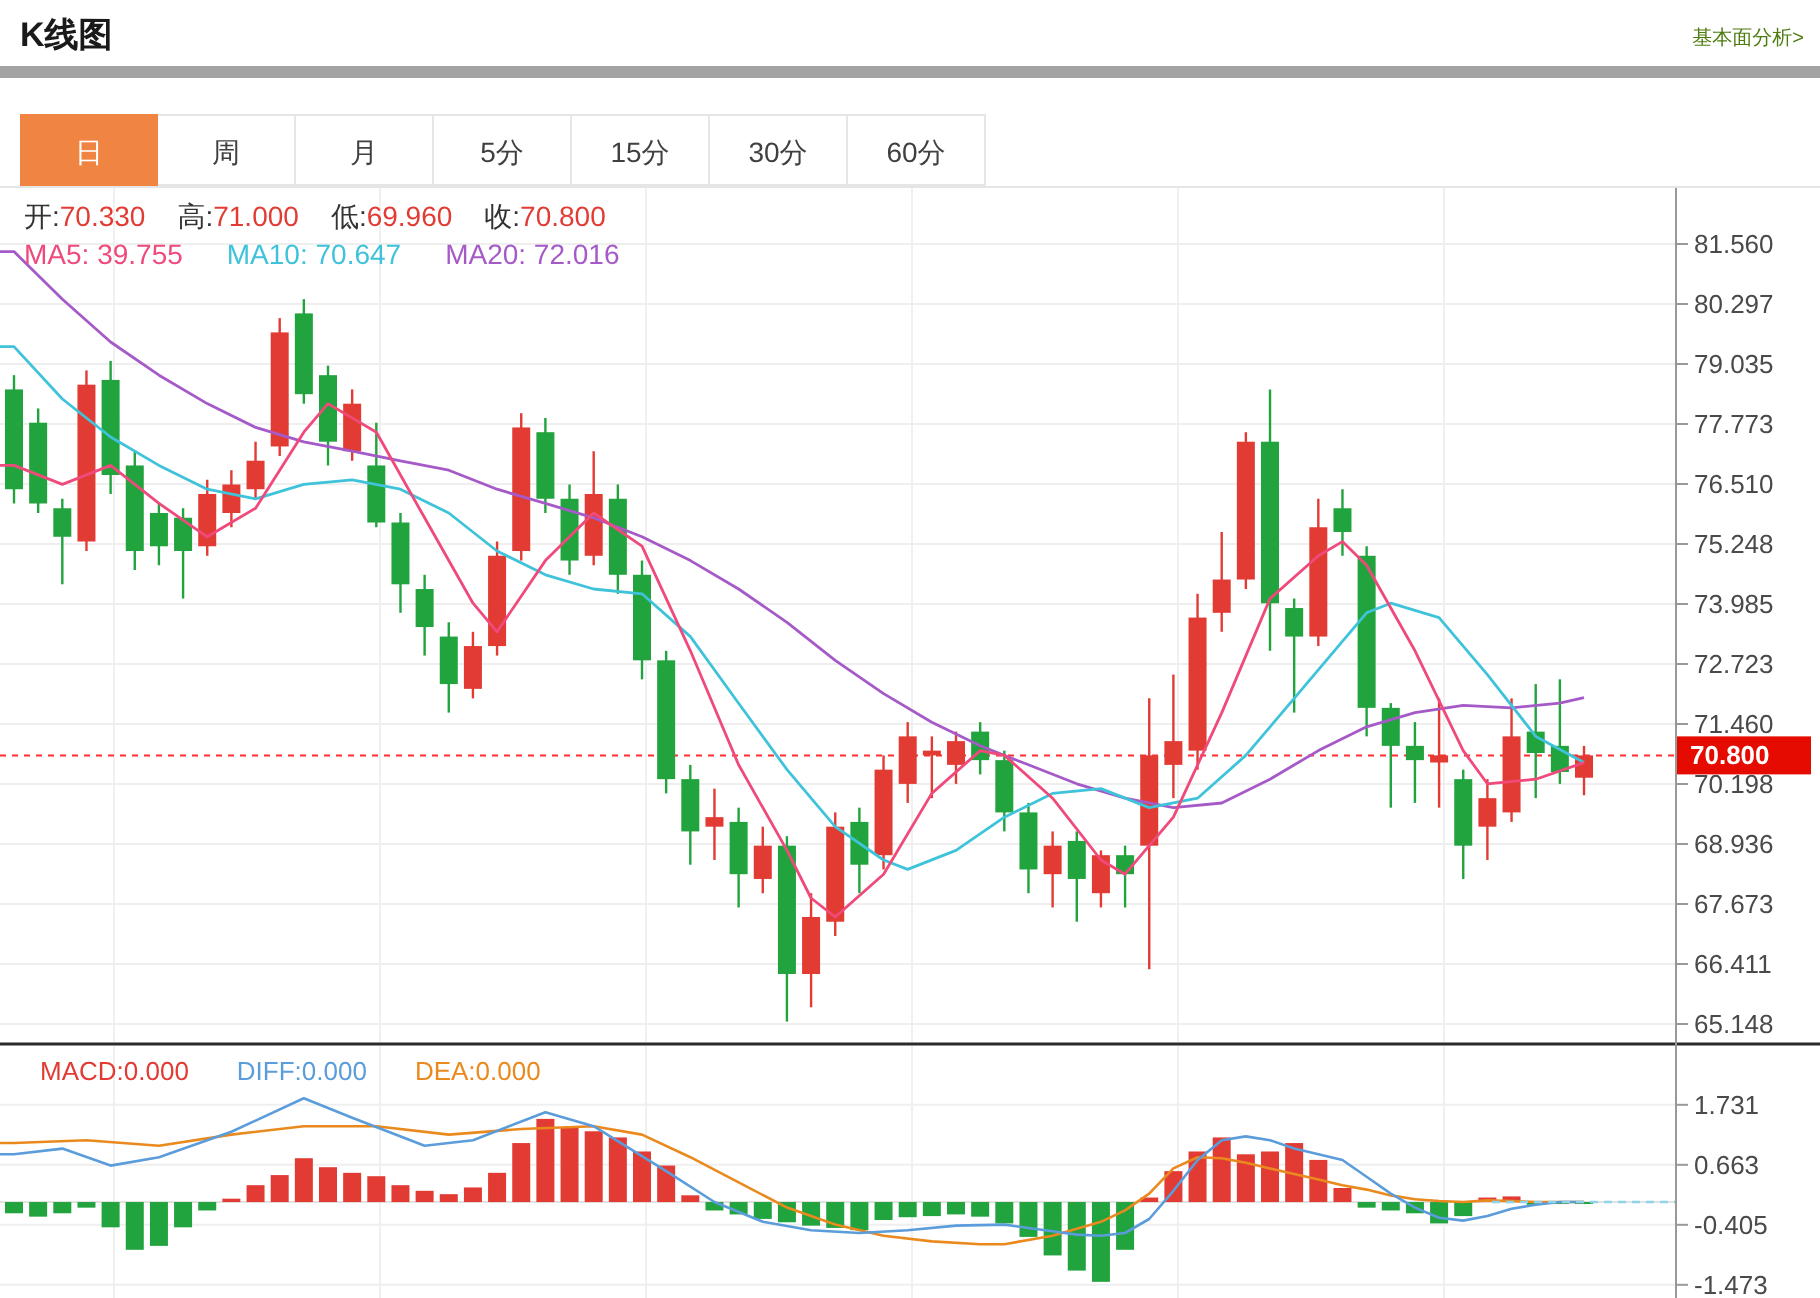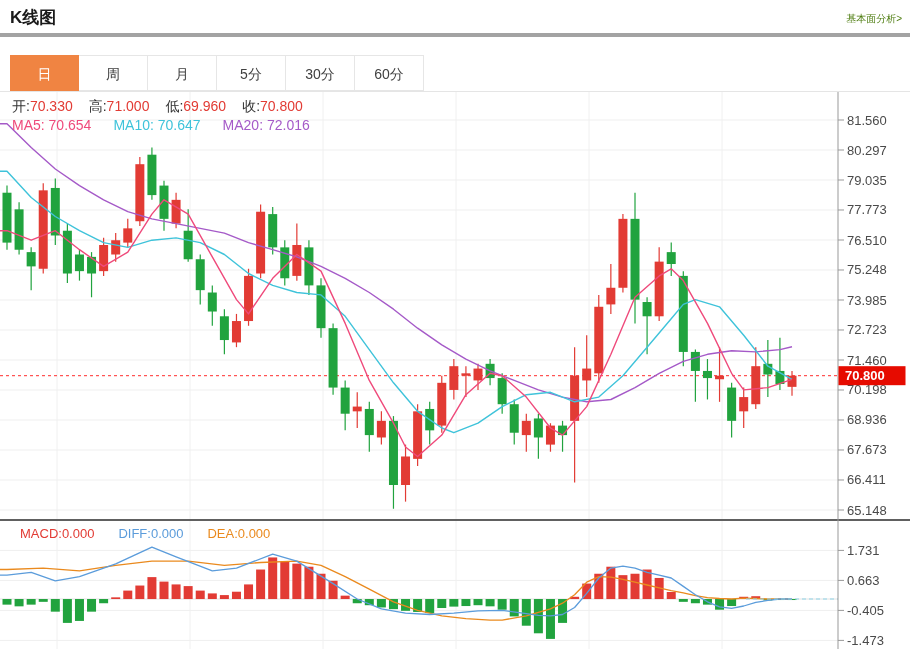--- a/index.html
+++ b/index.html
@@ -1,17 +1,17 @@
 <!DOCTYPE html>
 <html><head>
 <meta charset="utf-8">
 <style>
   html,body{margin:0;padding:0;width:910px;height:649px;background:#fff;overflow:hidden;
     font-family:"Liberation Sans",sans-serif;}
-  .header{position:relative;height:33px;border-bottom:4px solid #a3a3a3;text-align:center;}
+  .header{position:relative;height:33px;border-bottom:6px solid #a3a3a3;text-align:center;}
   .title{position:absolute;left:10px;top:6px;font-size:17px;font-weight:bold;color:#1a1a1a;}
   .link{position:absolute;right:8px;top:12px;font-size:10px;color:#4d7c0f;cursor:pointer;}
   .tabs{display:flex;margin:18px 0 0 10px;height:36px;}
   .tab{width:69px;height:36px;line-height:36px;text-align:center;font-size:14px;color:#404040;
     border:1px solid #e6e6e6;border-left:none;cursor:pointer;box-sizing:border-box;background:#fff;}
   .tab:first-child{border-left:1px solid #e6e6e6;}
   .tab.active{color:#fff;border-color:transparent;}
   .chart-wrap{position:relative;width:910px;height:561px;}
   svg{display:block;}
   svg text{font-family:"Liberation Sans",sans-serif;}
@@ -27,20 +27,21 @@
 <div class="page">
   <div class="header">
     <span class="title">K线图</span>
     <span class="link">基本面分析&gt;</span>
   </div>
   <div class="tabs" id="tabs">
       <div class="tab active" style="background: rgb(240, 132, 66);">日</div>
       <div class="tab">周</div>
       <div class="tab">月</div>
       <div class="tab">5分</div>
+      <div class="tab">15分</div>
       <div class="tab">30分</div>
       <div class="tab">60分</div>
     </div>
   <div class="chart-wrap">
     <svg id="chart" width="910" height="561" viewBox="0 88 910 561">
         <g>
           <line x1="57" y1="89" x2="57" y2="516" stroke="#f0f0f0" stroke-width="1"></line>
           <line x1="57" y1="518" x2="57" y2="646" stroke="#f0f0f0" stroke-width="1"></line>
           <line x1="190" y1="89" x2="190" y2="516" stroke="#f0f0f0" stroke-width="1"></line>
           <line x1="190" y1="518" x2="190" y2="646" stroke="#f0f0f0" stroke-width="1"></line>
@@ -320,16 +321,16 @@
           <text x="847" y="581.9" font-size="13" fill="#4a4a4a">0.663</text>
           <line x1="838" y1="607.4" x2="844" y2="607.4" stroke="#999999" stroke-width="1"></line>
           <text x="847" y="611.9" font-size="13" fill="#4a4a4a">-0.405</text>
           <line x1="838" y1="637.4" x2="844" y2="637.4" stroke="#999999" stroke-width="1"></line>
           <text x="847" y="641.9" font-size="13" fill="#4a4a4a">-1.473</text>
         </g>
         <rect x="838.5" y="363.19095783573" width="67" height="19" fill="#e60b00"></rect>
         <text x="845" y="377.19095783573" font-size="13" font-weight="bold" fill="#fff">70.800</text>
       </svg>
     <div class="ov ohlc" id="ohlc" style="left:12px;top:7px;"><span class="item"><span style="color: rgb(51, 51, 51);">开:</span><span style="color: rgb(226, 59, 52);">70.330</span></span><span class="item"><span style="color: rgb(51, 51, 51);">高:</span><span style="color: rgb(226, 59, 52);">71.000</span></span><span class="item"><span style="color: rgb(51, 51, 51);">低:</span><span style="color: rgb(226, 59, 52);">69.960</span></span><span class="item"><span style="color: rgb(51, 51, 51);">收:</span><span style="color: rgb(226, 59, 52);">70.800</span></span></div>
-    <div class="ov ma" id="ma" style="left:12px;top:26px;"><span class="item" style="color: rgb(239, 74, 123);">MA5: 70.654</span><span class="item" style="color: rgb(63, 195, 218);">MA10: 70.647</span><span class="item" style="color: rgb(165, 90, 200);">MA20: 72.016</span></div>
+    <div class="ov ma" id="ma" style="left:12px;top:26px;"><span class="item" style="color: rgb(239, 74, 123);">MA5: 39.755</span><span class="item" style="color: rgb(63, 195, 218);">MA10: 70.647</span><span class="item" style="color: rgb(165, 90, 200);">MA20: 72.016</span></div>
     <div class="ov macdh" id="macdh" style="left:20px;top:435px;"><span class="item" style="color: rgb(226, 59, 52);">MACD:0.000</span><span class="item" style="color: rgb(91, 156, 219); text-align: right;">DIFF:0.000</span><span class="item" style="color: rgb(234, 138, 30);">DEA:0.000</span></div>
   </div>
 </div>
 
 </body></html>

